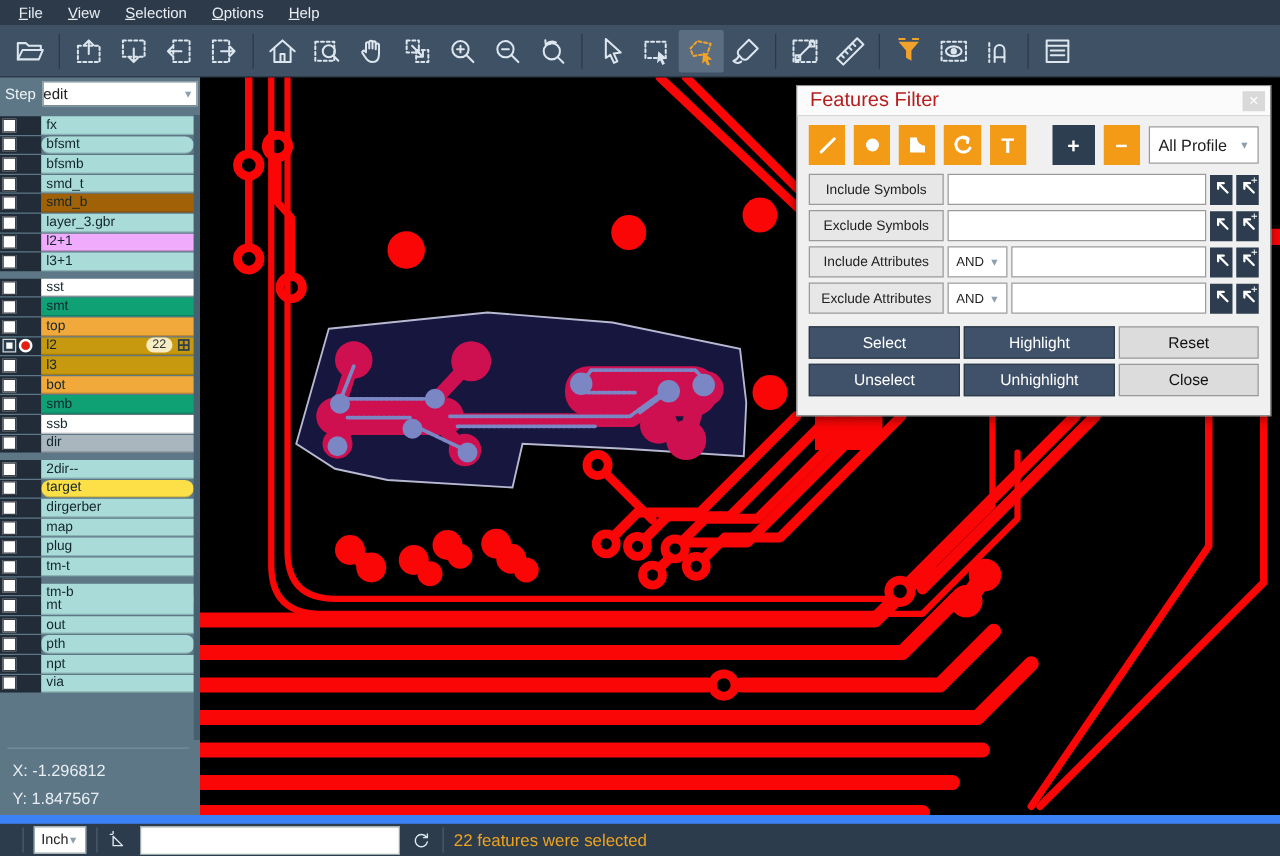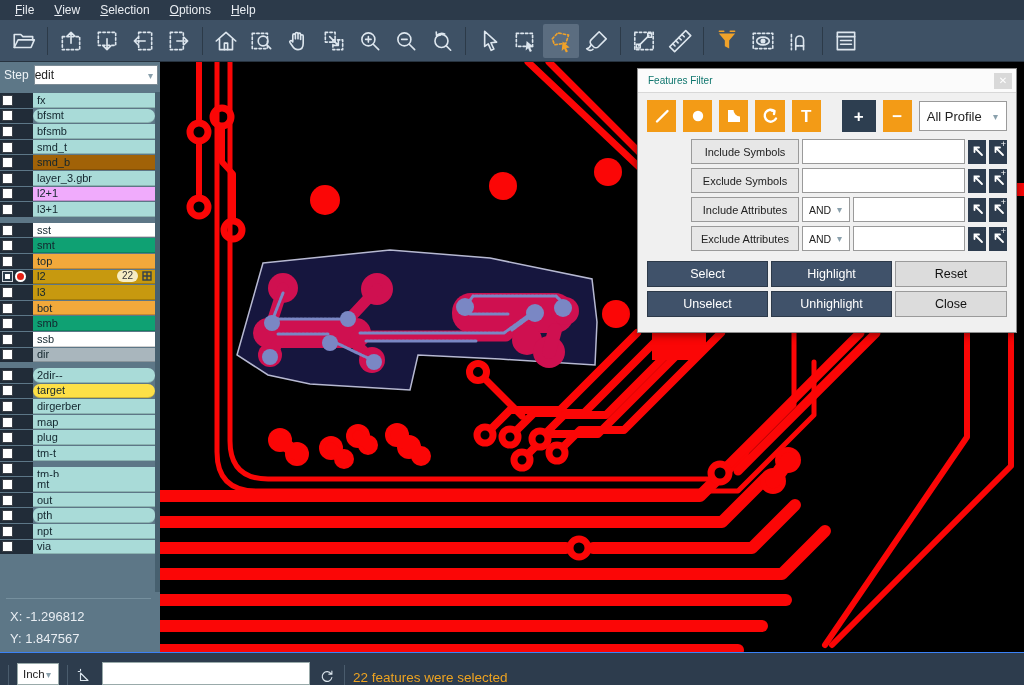--- a/index.html
+++ b/index.html
@@ -55,47 +55,47 @@
   .cr{fill:#cf1050;}
   .crs{stroke:#cf1050;fill:none;stroke-linecap:round;stroke-linejoin:round;}
   .sl{fill:#7a87c4;}
   .sls{stroke:#7a87c4;fill:none;stroke-linecap:round;stroke-dasharray:2.5 1.5;}
 
   
   .dialog{position:absolute;left:637px;top:68px;width:380px;height:265px;background:#f0f0f0;
     border:1px solid #8c8c8c;box-shadow:0 2px 8px rgba(0,0,0,.45);}
   .dlg-title{height:24px;background:#fbfbfb;border-bottom:1px solid #d8d8d8;display:flex;align-items:center;
     justify-content:space-between;padding:0 4px 0 10px;}
-  .dlg-title-text{color:#0f766e;font-size:10px;}
+  .dlg-title-text{color:#b91c1c;font-size:16px;}
   .dlg-close{width:18px;height:16px;background:#d9d9d9;color:#fff;font-size:10px;display:flex;
     align-items:center;justify-content:center;}
   .type-row{display:flex;align-items:center;padding:7px 9px 5px 9px;gap:7px;}
   .type-btn{width:31px;height:32px;background:#f39b16;display:flex;align-items:center;justify-content:center;}
   .type-btn svg{width:20px;height:20px;stroke:#fff;fill:none;stroke-width:2.4;stroke-linecap:round;}
   .type-btn .tglyph{color:#fff;font-size:17px;font-weight:bold;line-height:1;}
   .type-btn.navy{background:#2d3e50;width:36px;margin-left:14px;}
   .profile-combo{margin-left:auto;width:93px;height:30px;background:#fff;border:1px solid #9a9a9a;
     display:flex;align-items:center;justify-content:space-between;padding:0 4px 0 7px;font-size:13px;color:#222;}
-  .filt-row{display:flex;align-items:center;padding:2px 9px;gap:3px;height:29px;margin-left:44px;}
+  .filt-row{display:flex;align-items:center;padding:2px 9px;gap:3px;height:29px;}
   .filt-label{width:108px;height:25px;background:#e7e7e7;border:1px solid #9a9a9a;display:flex;
     align-items:center;justify-content:center;font-size:11px;color:#222;}
   .and-combo{width:48px;height:25px;background:#fff;border:1px solid #9a9a9a;display:flex;align-items:center;
     justify-content:space-between;padding:0 3px 0 6px;font-size:10.5px;color:#222;}
   .filt-field{flex:1;height:25px;background:#fff;border:1px solid #9a9a9a;}
   .asn-btn{width:18px;height:24px;background:#2d3c4e;display:flex;align-items:center;justify-content:center;position:relative;}
   .asn-btn svg{width:13px;height:13px;stroke:#fff;fill:none;stroke-width:1.8;stroke-linecap:round;}
   .asn-btn .plus{position:absolute;top:0px;right:1px;color:#fff;font-size:9px;line-height:9px;}
   .act-grid{display:grid;grid-template-columns:121px 121px 1fr;gap:4px 3px;padding:8px 9px 0 9px;}
   .act-btn{height:26px;display:flex;align-items:center;justify-content:center;font-size:12.5px;}
   .act-btn.dark{background:#40526a;color:#fff;border:1px solid #2d3a4a;}
   .act-btn.lite{background:#dcdcdc;color:#111;border:1px solid #9a9a9a;}
 
   
   .statusbar{position:absolute;left:0;top:652px;width:1024px;height:33px;background:#2d3c4d;
-    border-top:1px solid #3b82f6;display:flex;align-items:flex-end;padding-left:8px;gap:8px;}
+    border-top:7px solid #3b82f6;display:flex;align-items:center;padding-left:18px;gap:8px;}
   .sb-sep{width:1px;height:20px;background:#4a5c6d;}
   .unit-combo{width:42px;height:22px;background:#fff;border:1px solid #9aa;display:flex;align-items:center;
     justify-content:space-between;padding:0 3px 0 5px;font-size:11.5px;color:#222;}
   .sb-icon svg{width:18px;height:18px;stroke:#dce6ee;fill:none;stroke-width:1.5;stroke-linecap:round;stroke-linejoin:round;display:block;}
   .sb-input{width:208px;height:23px;background:#fff;border:1px solid #9aa;}
   .sb-msg{color:#eda321;font-size:13.5px;}
 </style>
 </head>
 <body>
 
@@ -510,21 +510,21 @@
           </div>
           <div class="row-body" style="background: rgb(169, 182, 189);">
             <span class="row-label">dir</span>
           </div>
         </div>
         <div class="group-gap"></div>
         <div class="layer-row">
           <div class="gutter">
             <div class="cbx"></div>
           </div>
-          <div class="row-body" style="background: rgb(169, 219, 216); border-radius: 7px;">
+          <div class="row-body" style="background: rgb(169, 219, 216);">
             <span class="row-label">2dir--</span>
           </div>
         </div>
         <div class="layer-row">
           <div class="gutter">
             <div class="cbx"></div>
           </div>
           <div class="row-body" style="background: #fde047; border-radius: 7px;">
             <span class="row-label">target</span>
           </div>

